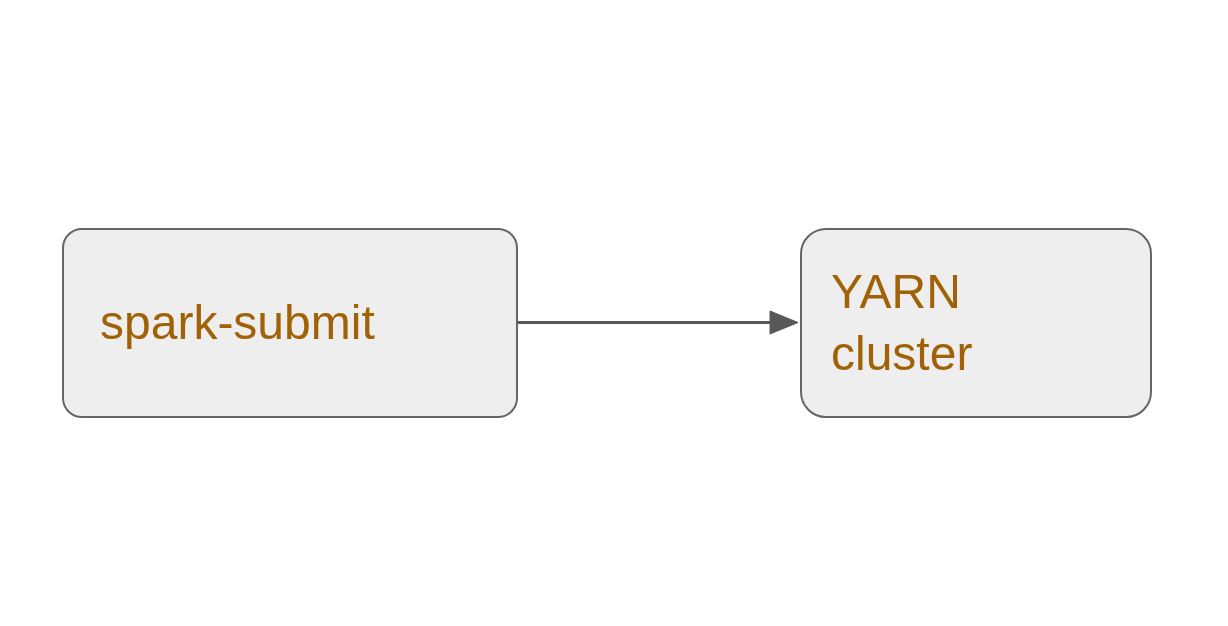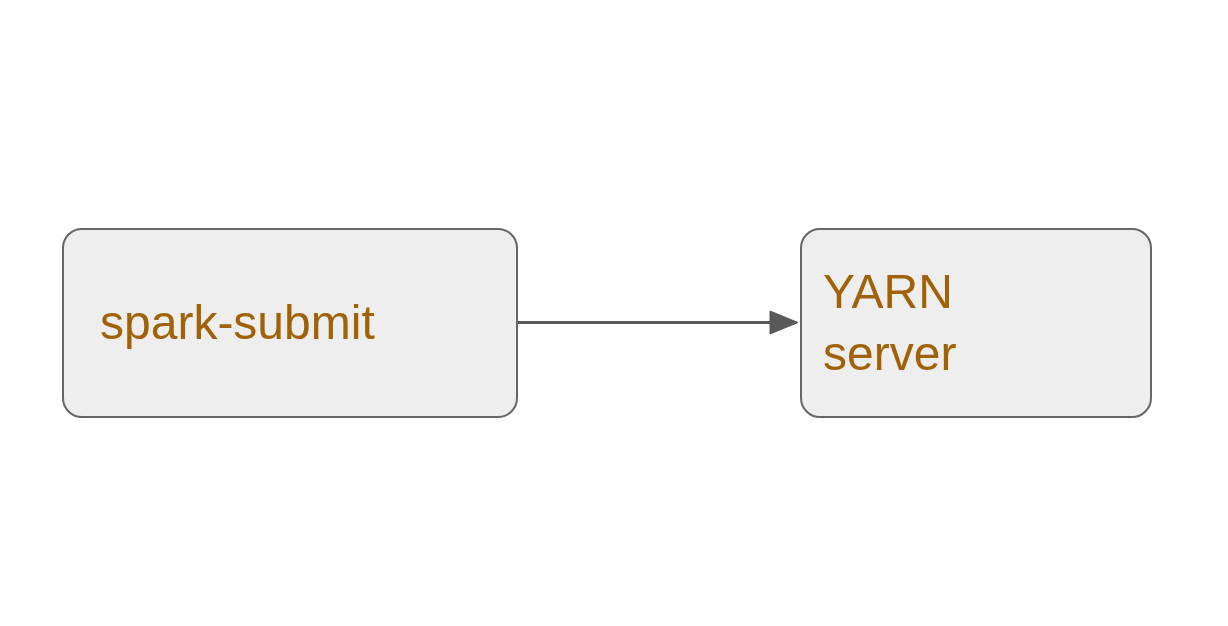--- a/index.html
+++ b/index.html
@@ -43,21 +43,22 @@
     top: 228px;
     width: 456px;
     height: 190px;
     padding-left: 36px;
   }
   #node-yarn-cluster {
     left: 800px;
     top: 228px;
     width: 352px;
     height: 190px;
-    padding-left: 21px;
+    padding-left: 29px;
+    border-radius: 26px;
   }
   #edge-layer {
     position: absolute;
     left: 0;
     top: 0;
     width: 1228px;
     height: 626px;
     pointer-events: none;
   }
 </style>
@@ -72,16 +73,16 @@
       <polygon points="770,311 798,322.5 770,334" fill="#595959" stroke="#595959" stroke-width="1" stroke-linejoin="miter"></polygon>
     </g>
   </svg>
 
   <div class="node" id="node-spark-submit-server">
     <div class="node-label">spark-submit</div>
   </div>
 
   <div class="node" id="node-yarn-cluster">
     <div class="node-label">YARN</div>
-    <div class="node-label">server</div>
+    <div class="node-label">cluster</div>
   </div>
 
 </div>
 
 </body></html>

